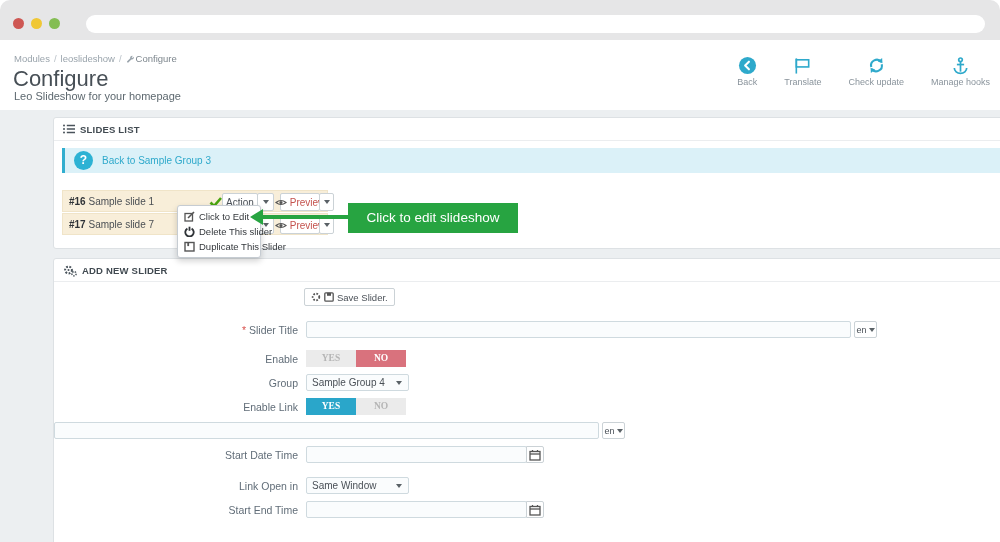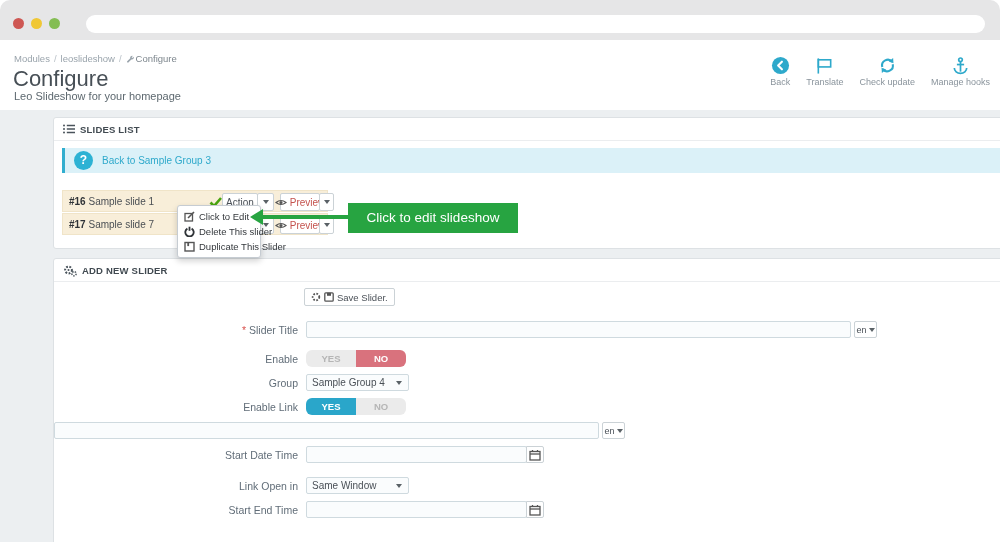--- a/index.html
+++ b/index.html
@@ -17,21 +17,21 @@
           border-radius:9px;background:#fff;padding:0 10px;font-size:10px;color:#555;}
   
   .page-header{position:absolute;top:40px;left:0;width:1000px;height:70px;background:#fff;}
   .breadcrumb{position:absolute;left:14px;top:13px;font-size:9.5px;color:#9aa4ac;}
   .breadcrumb a{color:#9aa4ac;text-decoration:none;}
   .crumb-sep{margin:0 4px;color:#b9c1c7;}
   .crumb-cur{color:#7d868d;}
   .page-title{position:absolute;left:13px;top:26px;font-size:22px;color:#474f56;font-weight:400;}
   .page-sub{position:absolute;left:14px;top:50px;font-size:11px;color:#5d686f;}
   .toolbar{position:absolute;right:10px;top:16px;display:flex;gap:16px;}
-  .tool{display:flex;flex-direction:column;align-items:center;gap:2px;cursor:pointer;}
+  .tool{display:flex;flex-direction:column;align-items:center;gap:2px;cursor:pointer;margin-left:11px;}
   .tool .tlabel{font-size:9px;color:#8a949c;white-space:nowrap;}
   
   .content-bg{position:absolute;top:110px;left:0;width:1000px;height:432px;background:#eceff1;}
   .panel{position:absolute;left:8px;width:984px;background:#fff;border:1px solid #dde1e4;border-radius:3px;margin-left:45px;}
   .panel-slides{top:117px;height:132px;}
   .panel-form{top:258px;height:300px;}
   .panel-head{height:23px;border-bottom:1px solid #ebedef;display:flex;align-items:center;
               padding:0 9px;gap:5px;}
   .panel-title{font-size:9.5px;font-weight:bold;color:#414a51;letter-spacing:.2px;}
   .plus-circle{margin-left:auto;width:15px;height:15px;border-radius:50%;background:#ccd1d5;color:#fff;
@@ -77,21 +77,21 @@
   .flabel{width:244px;margin-right:8px;text-align:right;font-size:10.5px;color:#616d78;}
   .star{color:#d9534f;margin-right:3px;}
   .tinput{height:17px;border:1px solid #cfdadf;background:#fafcfd;border-radius:2px;outline:none;
           font-size:10px;color:#4a5057;padding:0 5px;font-family:"Liberation Sans",sans-serif;}
   .w-long{width:545px;} .w-short{width:103px;} .w-date{width:221px;}
   .lang-btn{margin-left:3px;width:23px;height:17px;background:#fff;border:1px solid #cbd2d6;border-radius:2px;
             font-size:9px;color:#4a5057;display:flex;align-items:center;justify-content:center;gap:2px;cursor:pointer;}
   .selectbox{position:relative;width:103px;height:17px;border:1px solid #cfdadf;background:#fafcfd;border-radius:2px;
              font-size:10px;color:#4a5057;line-height:15px;padding:0 5px;cursor:pointer;}
   .selectbox .caret{position:absolute;right:6px;top:6px;}
-  .switch{display:flex;border-radius:6px;overflow:hidden;}
+  .switch{display:flex;border-radius:0;overflow:hidden;font-family:Liberation Serif, serif;}
   .sw{width:50px;height:17px;font-size:9.5px;font-weight:bold;text-align:center;line-height:17px;cursor:pointer;}
   .sw-off{background:#ebebeb;color:#b5b5b5;}
   .sw-no-on{background:#d9727d;color:#fff;}
   .sw-yes-on{background:#2aa6ca;color:#fff;}
   .cal-btn{margin-left:-1px;width:18px;height:17px;background:#fff;border:1px solid #cbd2d6;border-radius:0 2px 2px 0;
            display:flex;align-items:center;justify-content:center;cursor:pointer;}
   svg{display:block;}
 </style>
 </head>
 <body>

